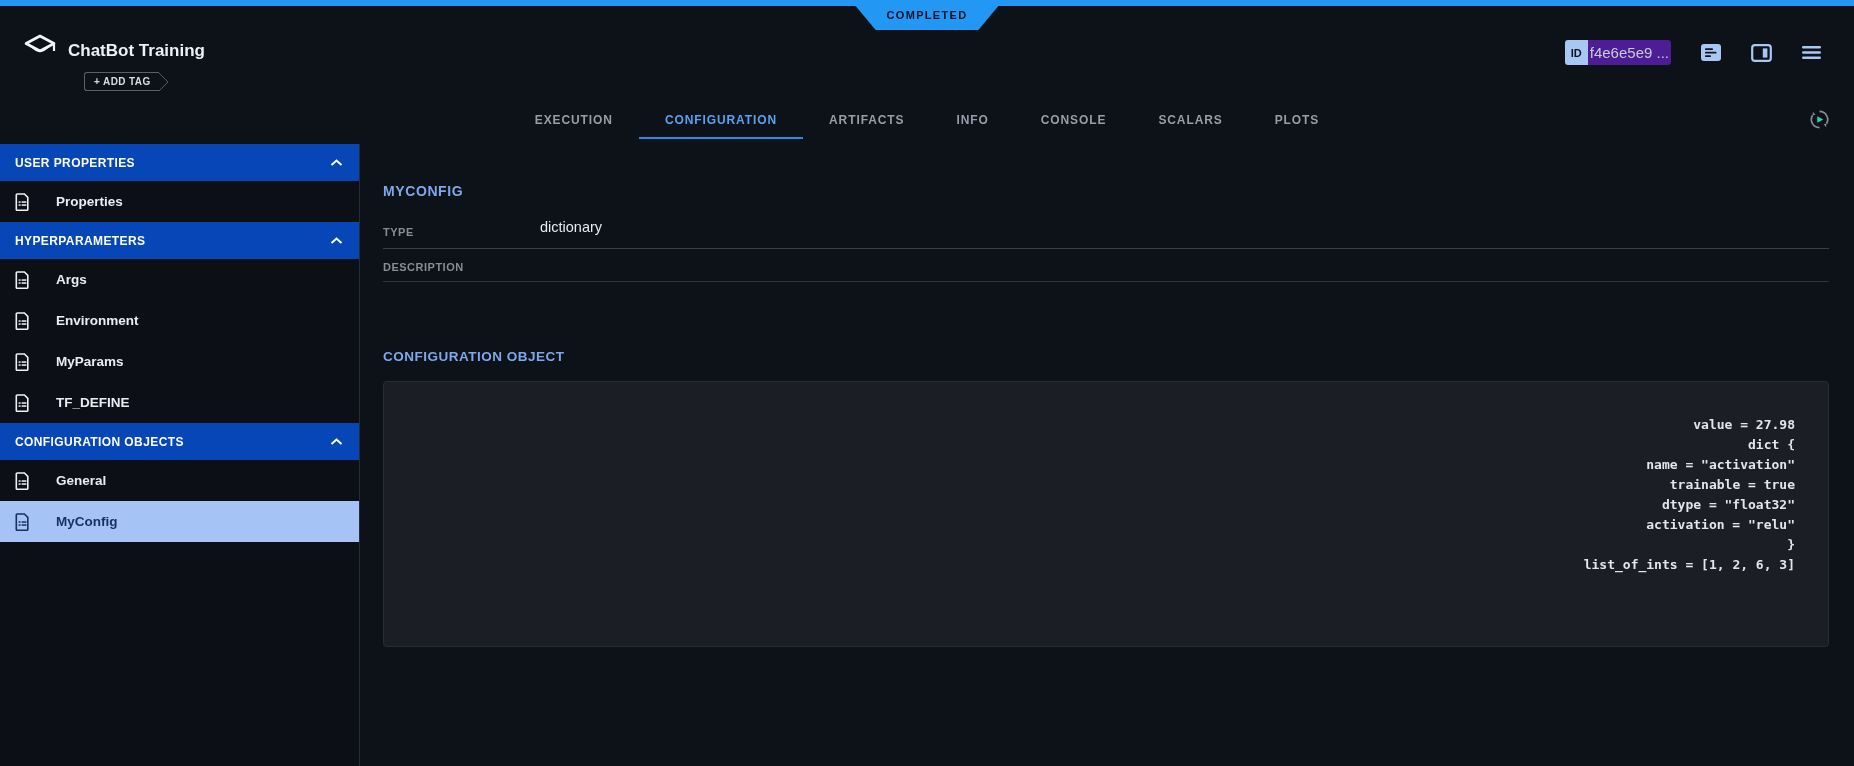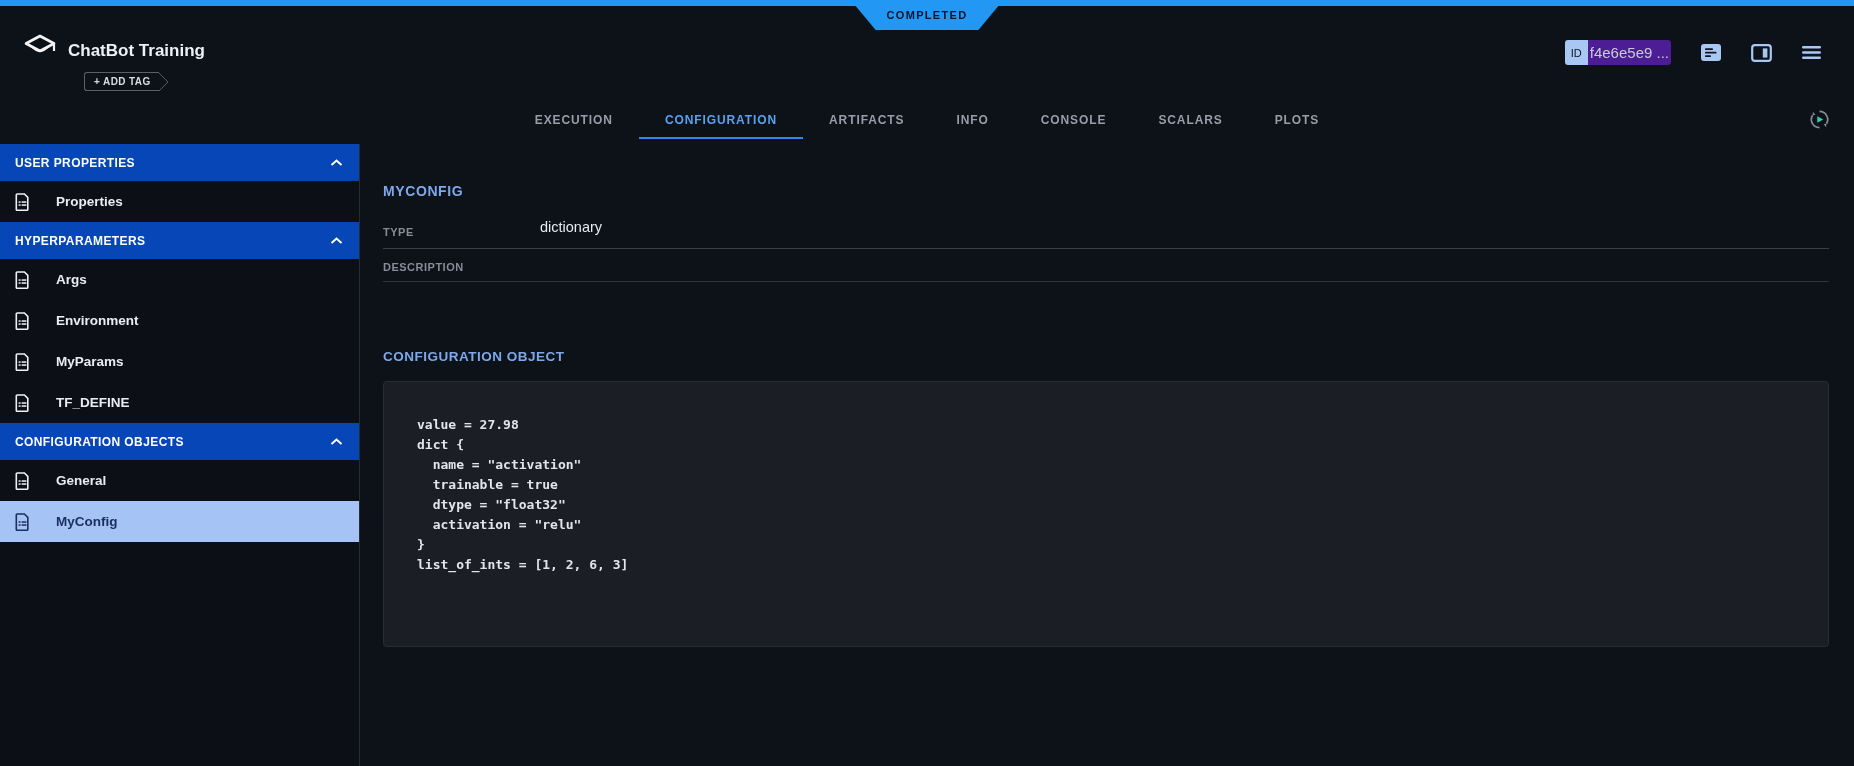--- a/index.html
+++ b/index.html
@@ -27,21 +27,21 @@
     color:#d9dde3; font-size:10px; font-weight:bold; letter-spacing:.4px; cursor:pointer;
   }
   .add-tag::after {
     content:""; position:absolute; right:-7px; top:2.4px; width:13px; height:13px;
     border-top:1px solid #596069; border-right:1px solid #596069;
     transform:rotate(45deg); border-radius:0 2px 0 0;
   }
   .top-right { position:absolute; right:33px; top:40px; display:flex; align-items:center; z-index:4; }
   .id-badge { display:flex; align-items:stretch; cursor:pointer; }
   .id-chip {
-    background:#a9c7f3; color:#0c1423; font-size:11px; font-weight:normal;
+    background:#a9c7f3; color:#0c1423; font-size:11px; font-weight:bold;
     padding:4px 6px; border-radius:3px 0 0 3px; display:flex; align-items:center;
   }
   .id-value {
     background:#4c1d95; color:#c6ccd5; font-size:15px;
     padding:4px 2px; border-radius:0 3px 3px 0; display:flex; align-items:center; min-width:72px;
   }
   .hdr-icon { margin-left:30px; display:flex; align-items:center; cursor:pointer; }
   
   .tabs {
     position:absolute; left:0; right:0; top:100px; height:40px;
@@ -50,21 +50,21 @@
   .tab {
     position:relative; padding:0 26px; display:flex; align-items:center;
     color:#969ea9; font-size:12px; font-weight:bold; letter-spacing:.9px; cursor:pointer;
   }
   .tab.active { color:#55a3f2; }
   .tab.active::after {
     content:""; position:absolute; left:0; right:0; bottom:1px; height:2px; background:#2d88e9;
   }
   .refresh { position:absolute; right:23px; top:108px; cursor:pointer; }
   
-  .body-row { position:absolute; top:144px; left:0; right:0; bottom:0; display:flex; }
+  .body-row { position:absolute; top:144px; left:0; right:0; bottom:0; display:flex;text-align:right; }
   .sidebar { width:360px; flex:none; background:#0c0f15; border-right:1px solid #272b33; }
   .section-header {
     height:37px; background:#0646b6; display:flex; align-items:center;
     justify-content:space-between; padding:0 16px 0 15px;
     color:#ffffff; font-size:12px; font-weight:bold; letter-spacing:.4px; cursor:pointer;
   }
   .side-item {
     height:41px; display:flex; align-items:center; padding-left:15px; gap:26px;
     color:#e9ecf0; font-size:13.5px; font-weight:bold; cursor:pointer;
   }

